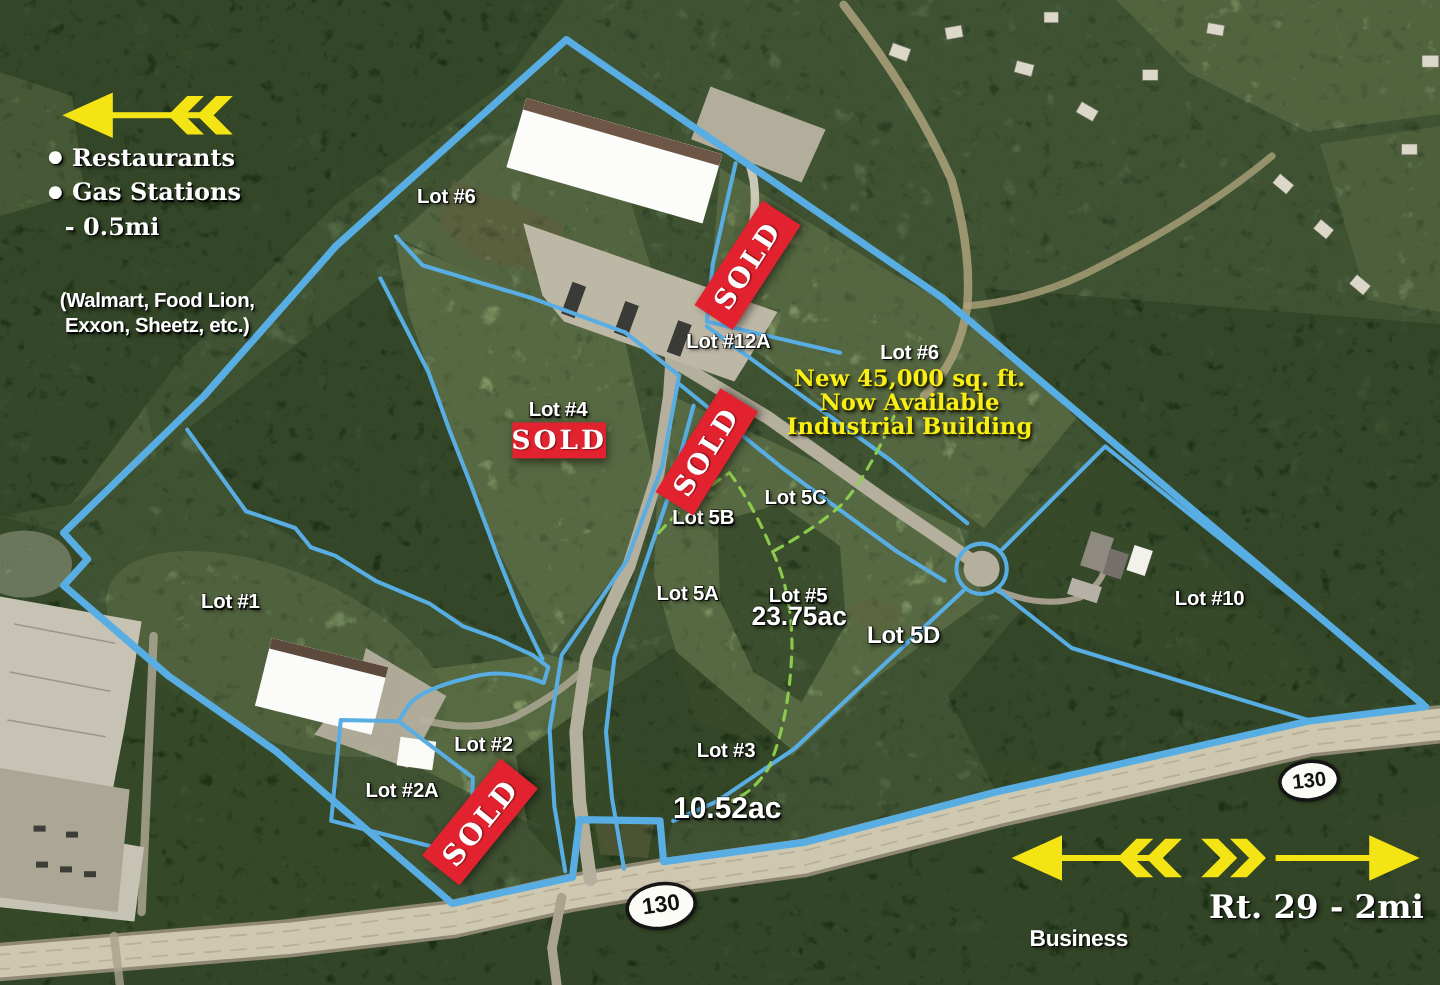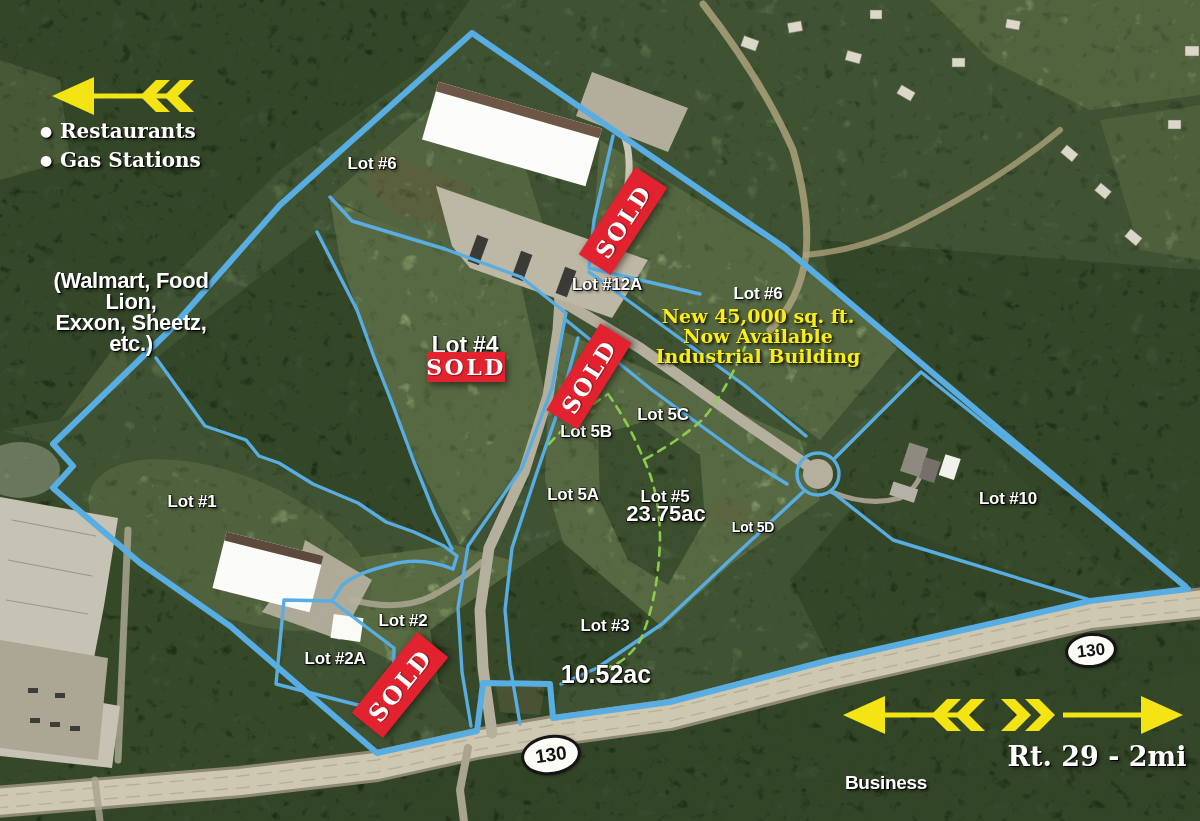--- a/index.html
+++ b/index.html
@@ -14,22 +14,22 @@
                    1px -1px 0 rgba(0,0,0,.45),2px 2px 3px rgba(0,0,0,.6);}
   .lbl.big{letter-spacing:0;}
 
   .legend{position:absolute;left:40px;top:117px;color:#fff;
           font-family:"DejaVu Serif",serif;font-weight:bold;
           text-shadow:1px 1px 0 rgba(0,0,0,.9),2px 2px 3px rgba(0,0,0,.7);}
   .legend .li{font-size:20px;line-height:29px;padding-left:20px;position:relative;}
   .legend .li.dot::before{content:"●";position:absolute;left:0;top:0;font-size:14px;line-height:29px;}
   .legend .li.dash{padding-left:14px;}
   .legend-note{position:absolute;left:36px;top:240px;width:190px;text-align:center;
-          color:#fff;font-weight:bold;font-size:22px;line-height:21px;letter-spacing:-.3px;
-          text-shadow:1px 1px 0 rgba(0,0,0,.9),2px 2px 3px rgba(0,0,0,.7);margin-top:30px;}
+          color:#fff;font-weight:bold;font-size:17px;line-height:21px;letter-spacing:-.3px;
+          text-shadow:1px 1px 0 rgba(0,0,0,.9),2px 2px 3px rgba(0,0,0,.7);}
 
   .promo{position:absolute;left:758px;top:284px;transform:translateX(-50%);
          text-align:center;white-space:nowrap;}
   .promo .pl{color:#fff;font-weight:bold;font-size:17px;letter-spacing:-.2px;
          text-shadow:1px 1px 0 rgba(0,0,0,.85),2px 2px 3px rgba(0,0,0,.6);margin-bottom:2px;}
   .promo .yl{color:#f9ef12;font-family:"DejaVu Serif",serif;font-weight:bold;
          font-size:19px;line-height:20px;
          text-shadow:1px 1px 0 rgba(40,40,0,.9),2px 2px 3px rgba(0,0,0,.75);}
 
   .badge{position:absolute;background:#e3222f;color:#fff;display:flex;
@@ -40,21 +40,21 @@
 
   .shield{position:absolute;background:#fcfcf6;border:3px solid #151515;border-radius:50%;
           color:#111;display:flex;align-items:center;justify-content:center;
           font-weight:bold;box-shadow:1px 1px 3px rgba(0,0,0,.4);}
 
   .dirlbl{position:absolute;color:#fff;font-family:"DejaVu Serif",serif;font-weight:bold;
           transform:translateX(-50%);white-space:nowrap;
           text-shadow:1px 1px 0 rgba(0,0,0,.9),2px 2px 4px rgba(0,0,0,.7);}
   .dirsub{position:absolute;color:#fff;font-weight:bold;font-size:19px;letter-spacing:-.3px;
           transform:translateX(-50%);
-          text-shadow:1px 1px 0 rgba(0,0,0,.9),2px 2px 3px rgba(0,0,0,.7);}
+          text-shadow:1px 1px 0 rgba(0,0,0,.9),2px 2px 3px rgba(0,0,0,.7);margin-left:13px;}
 </style>
 </head>
 <body>
 
 <div class="stage">
 
 <svg width="1200" height="821" viewBox="0 0 1200 821">
   <defs>
     <filter id="speckD" x="0" y="0" width="100%" height="100%">
       <feTurbulence type="fractalNoise" baseFrequency="0.055" numOctaves="4" seed="11"></feTurbulence>
@@ -228,35 +228,36 @@
       <rect x="1063" y="712.5" width="82" height="5"></rect>
       <polygon points="1055,715 1039,699 1025,699 1041,715 1025,731 1039,731"></polygon>
       <polygon points="1031,715 1015,699 1001,699 1017,715 1001,731 1015,731"></polygon>
     </g>
   </g>
 </svg>
 
 <div class="legend">
   <div class="li dot">Restaurants</div>
   <div class="li dot">Gas Stations</div>
+  <div class="li dash">- 0.5mi</div>
 </div>
 <div class="legend-note">
   <div>(Walmart, Food Lion,</div>
   <div>Exxon, Sheetz, etc.)</div>
 </div>
 
 <div class="lbl" style="left:372px;top:154px;font-size:17px">Lot #6</div>
 <div class="lbl" style="left:607px;top:275px;font-size:17px">Lot #12A</div>
-<div class="lbl" style="left:465px;top:332px;font-size:23px">Lot #4</div>
+<div class="lbl" style="left:465px;top:332px;font-size:17px">Lot #4</div>
 <div class="lbl" style="left:663px;top:405px;font-size:17px">Lot 5C</div>
 <div class="lbl" style="left:586px;top:422px;font-size:17px">Lot 5B</div>
 <div class="lbl" style="left:573px;top:485px;font-size:17px">Lot 5A</div>
 <div class="lbl" style="left:665px;top:487px;font-size:17px">Lot #5</div>
 <div class="lbl big" style="left:666px;top:501px;font-size:22px">23.75ac</div>
-<div class="lbl" style="left:753px;top:519px;font-size:14px">Lot 5D</div>
+<div class="lbl" style="left:753px;top:519px;font-size:20px">Lot 5D</div>
 <div class="lbl" style="left:192px;top:492px;font-size:17px">Lot #1</div>
 <div class="lbl" style="left:1008px;top:489px;font-size:17px">Lot #10</div>
 <div class="lbl" style="left:403px;top:611px;font-size:17px">Lot #2</div>
 <div class="lbl" style="left:335px;top:649px;font-size:17px">Lot #2A</div>
 <div class="lbl" style="left:605px;top:616px;font-size:17px">Lot #3</div>
 <div class="lbl big" style="left:606px;top:660px;font-size:25px">10.52ac</div>
 
 <div class="promo">
   <div class="pl">Lot #6</div>
   <div class="yl">New 45,000 sq. ft.</div>

